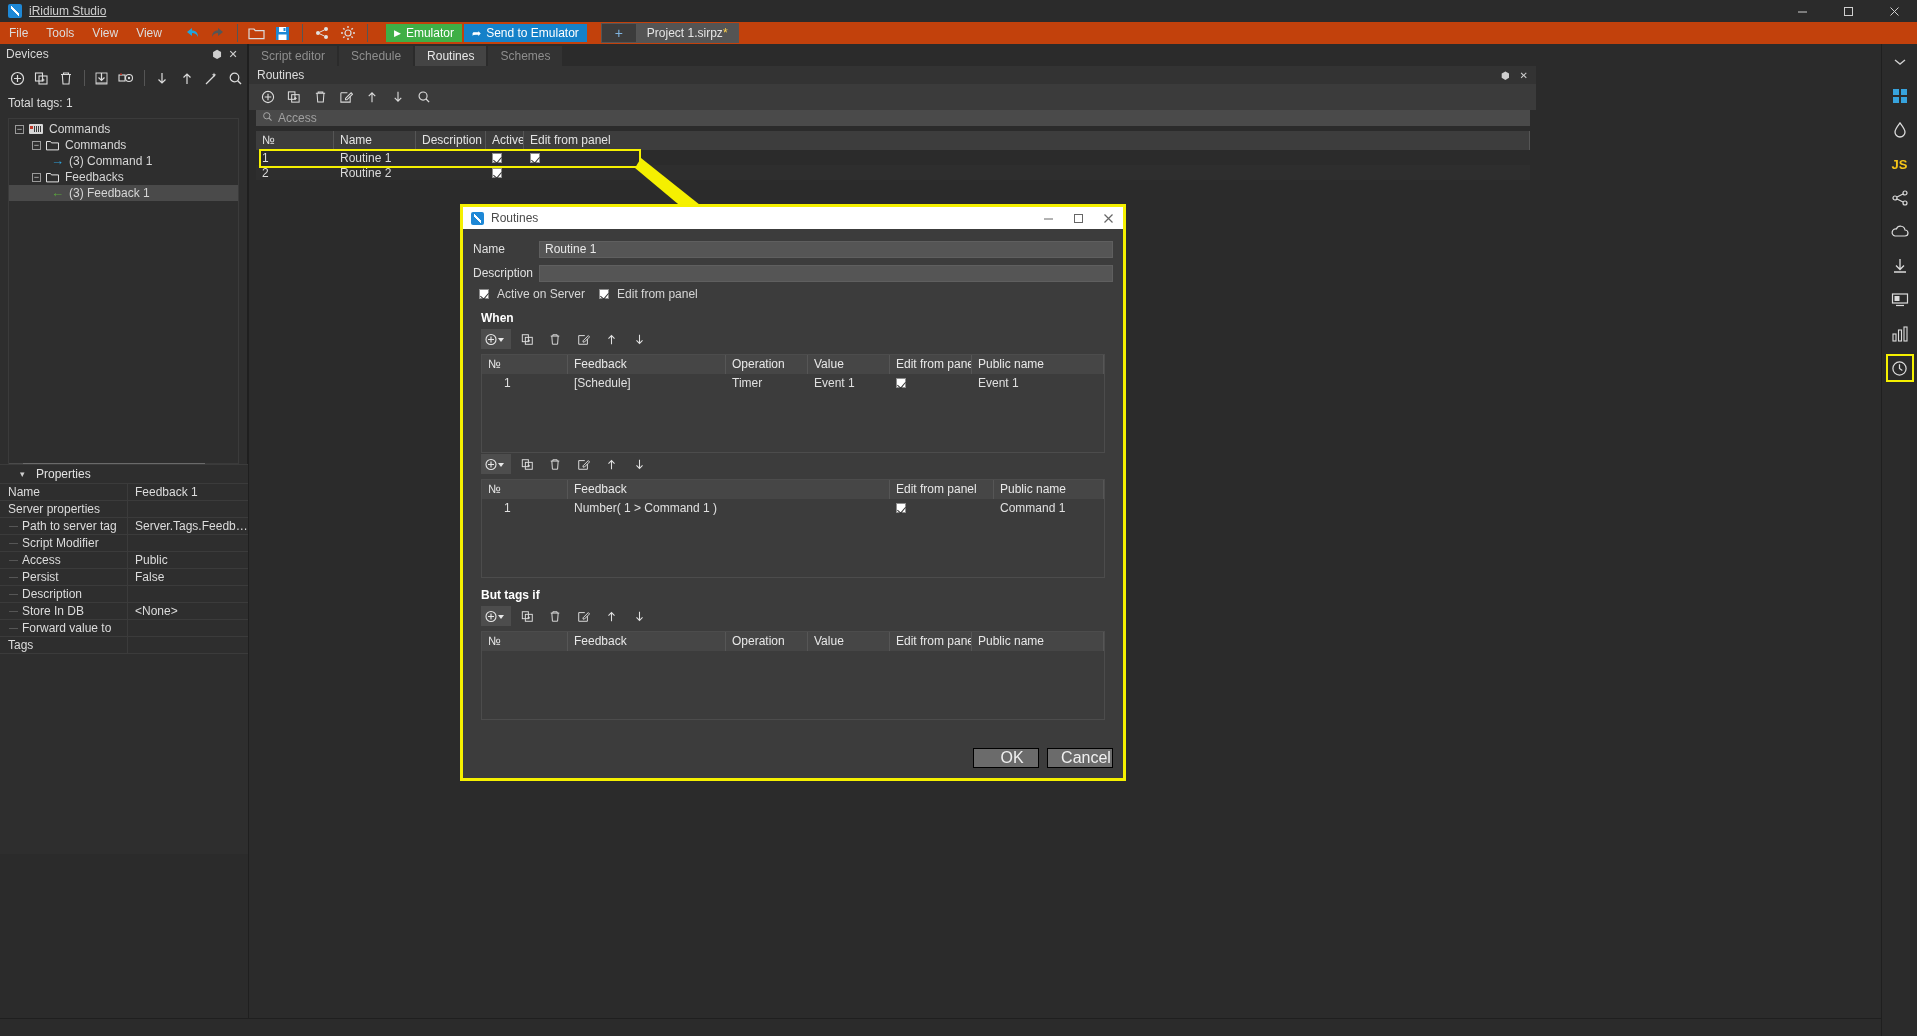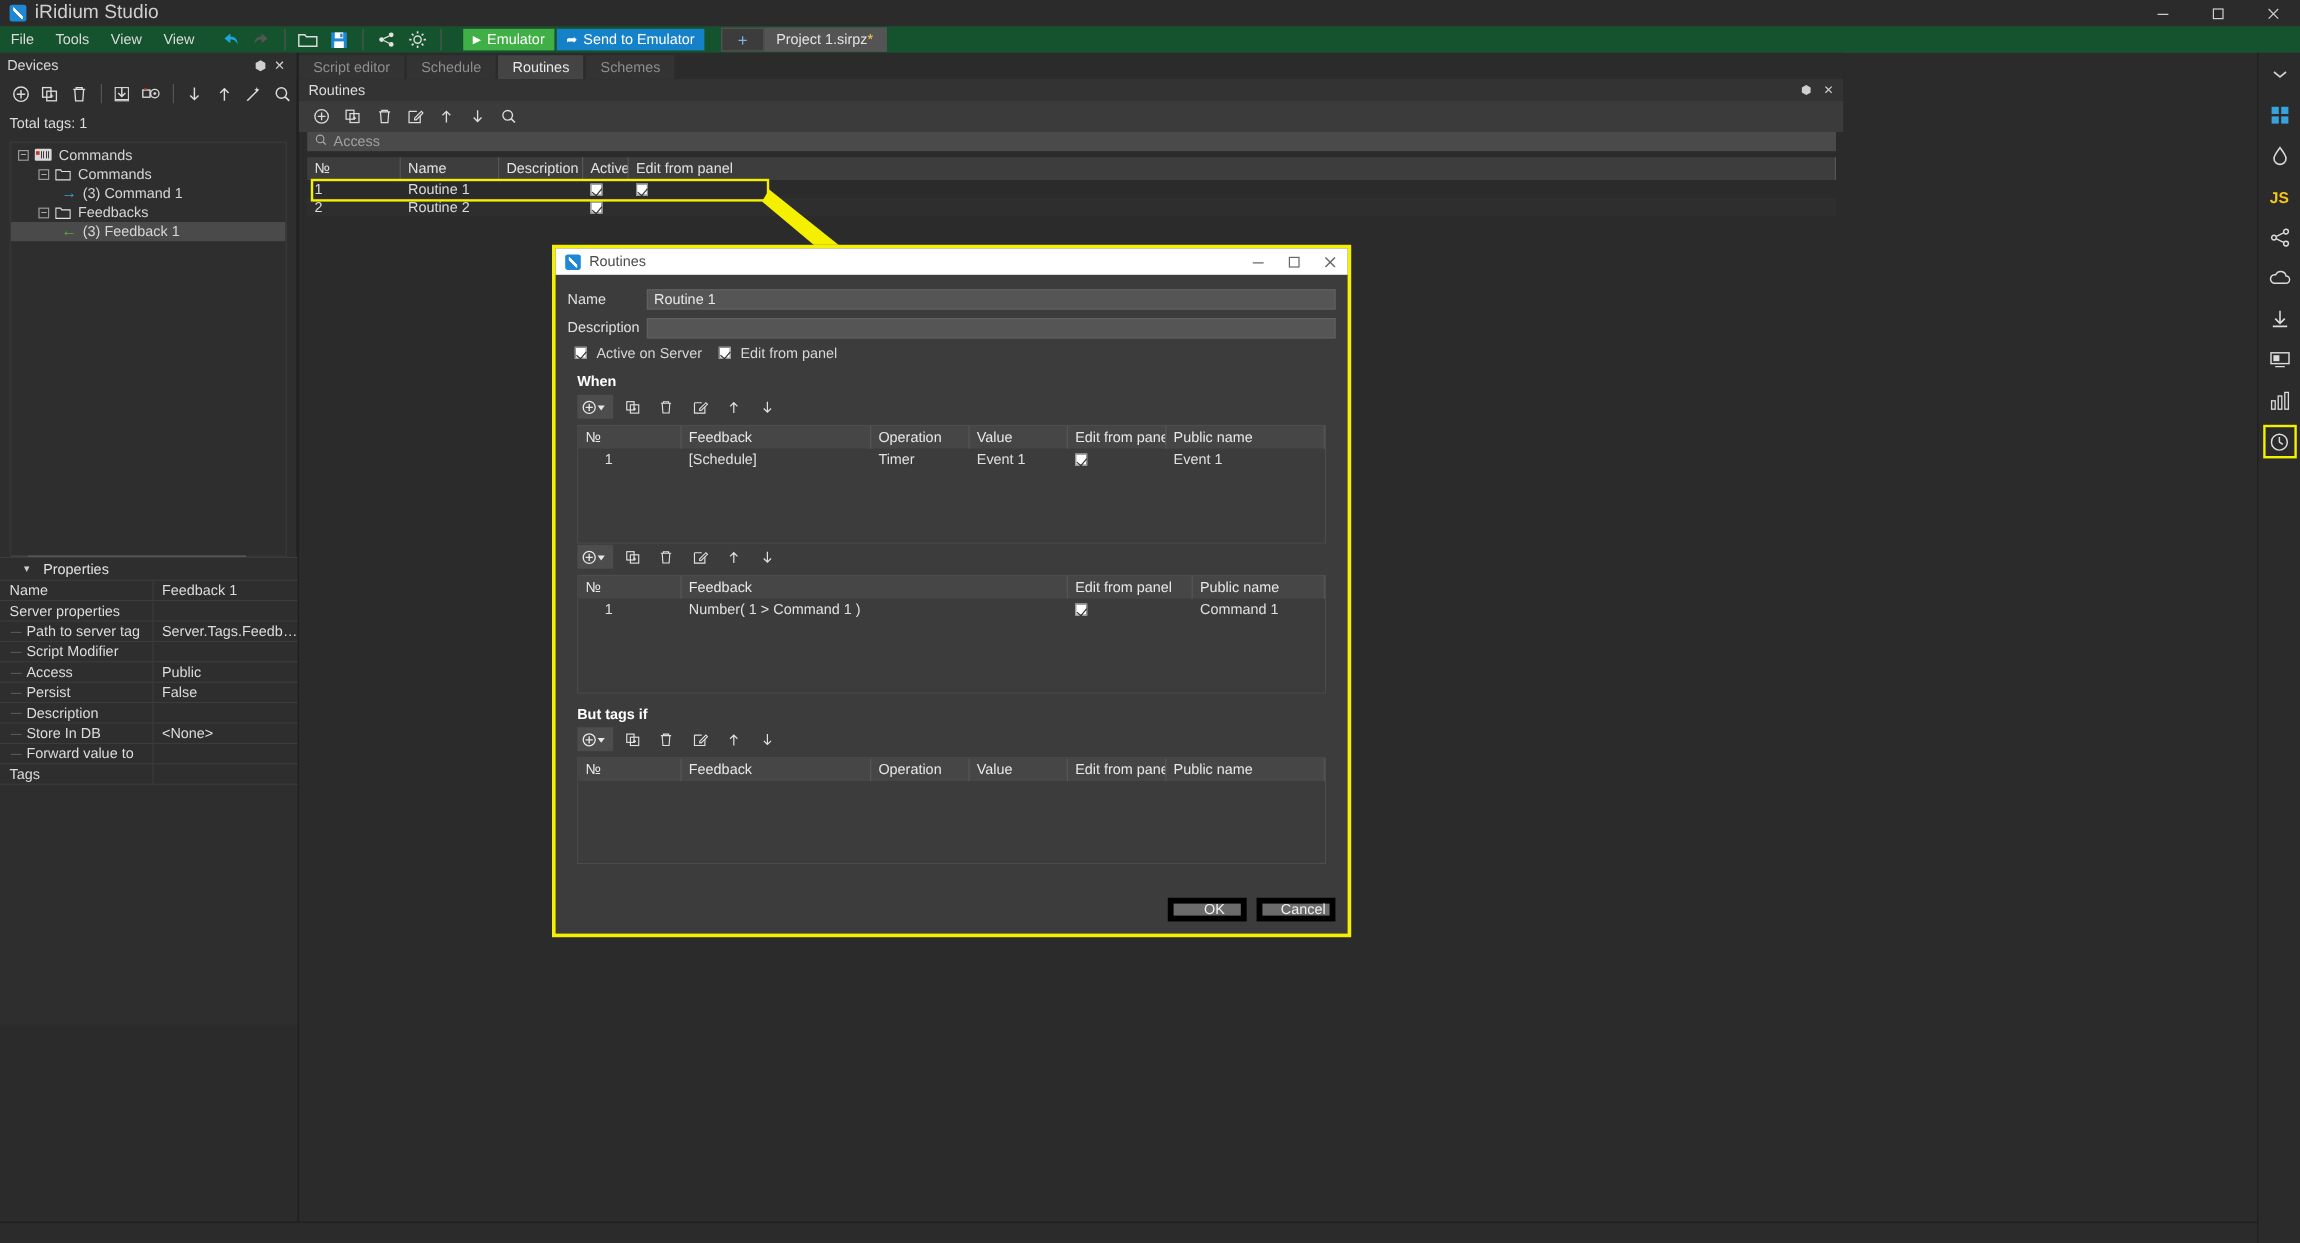--- a/index.html
+++ b/index.html
@@ -22,36 +22,36 @@
   }
   .titlebar .appicon {
     width: 14px; height: 14px; margin-left: 8px; margin-right: 7px;
     background: #1e88d6; border-radius: 2px; position: relative;
   }
   .titlebar .appicon::after{
     content:""; position:absolute; left:3px; top:2px; width:8px; height:10px;
     background:
       linear-gradient(45deg, transparent 40%, #fff 40%, #fff 58%, transparent 58%);
   }
-  .titlebar .title { font-size: 16px; color: #cfcfcf; }
+  .titlebar .title { font-size: 12px; color: #cfcfcf; text-decoration: underline; }
   .winbtns { position:absolute; right:0; top:0; height:22px; display:flex; }
   .winbtn {
     width: 46px; height: 22px; display:flex; align-items:center; justify-content:center;
     color:#cccccc; font-size: 12px;
   }
   .winbtn svg { display:block; }
 
   
   .menubar {
     position:absolute; left:0; top:22px; width:1917px; height:22px;
     background:#3c3c3c;
   }
   .topbar {
     position:absolute; left:0; top:22px; width:1917px; height:22px;
-    display:flex; align-items:center; background:#14532d;
+    display:flex; align-items:center; background:#c2410c;
   }
   .menu-item {
     padding: 0 9px; height:22px; line-height:22px; font-size:12px; color:#dcdcdc;
   }
   .tb-sep { width:1px; height:18px; background:#555; margin:0 6px; }
   .tb-icon {
     width:26px; height:22px; display:flex; align-items:center; justify-content:center;
   }
   .tb-icon svg { display:block; }
   .btn-emulator {
@@ -229,22 +229,22 @@
   .sec-toolbar .sb.first { background:#4d4d4d; width:30px; }
   .grid { margin:4px 8px 0 8px; background:#3c3c3c; border:1px solid #4c4c4c; }
   .g-head { display:flex; height:19px; background:#464646; font-size:12px; }
   .g-head div { border-right:1px solid #565656; padding-left:6px; line-height:19px; color:#e8e8e8;
     overflow:hidden; white-space:nowrap; }
   .g-row { display:flex; height:17px; font-size:12px; align-items:center; }
   .g-row div { padding-left:6px; overflow:hidden; white-space:nowrap; color:#e0e0e0; }
   .g-body { height:78px; background:#3c3c3c; }
   .modal-footer { position:absolute; right:10px; bottom:10px; display:flex; gap:8px; }
   .mbtn {
-    width:66px; height:20px; background:#6b6b6b; border:5px solid #000000; color:#f0f0f0;
-    font-size:12px; display:flex; align-items:center; justify-content:center;padding-left:12px;
+    width:66px; height:20px; background:#6b6b6b; border:1px solid #000000; color:#f0f0f0;
+    font-size:16px; display:flex; align-items:center; justify-content:center;padding-left:12px;
   }
   
   .statusbar { position:absolute; left:0; bottom:0; width:1881px; height:18px; background:#2b2b2b;
      border-top:1px solid #1f1f1f; }
   .vline { position:absolute; left:248px; top:44px; width:1px; height:992px; background:#1f1f1f; }
 </style>
 </head>
 <body>
 
 <div class="app">

